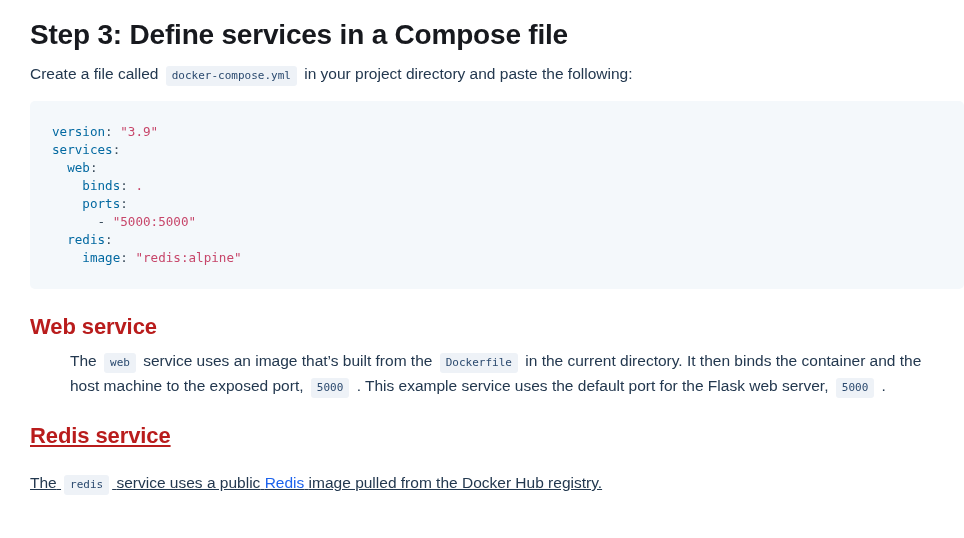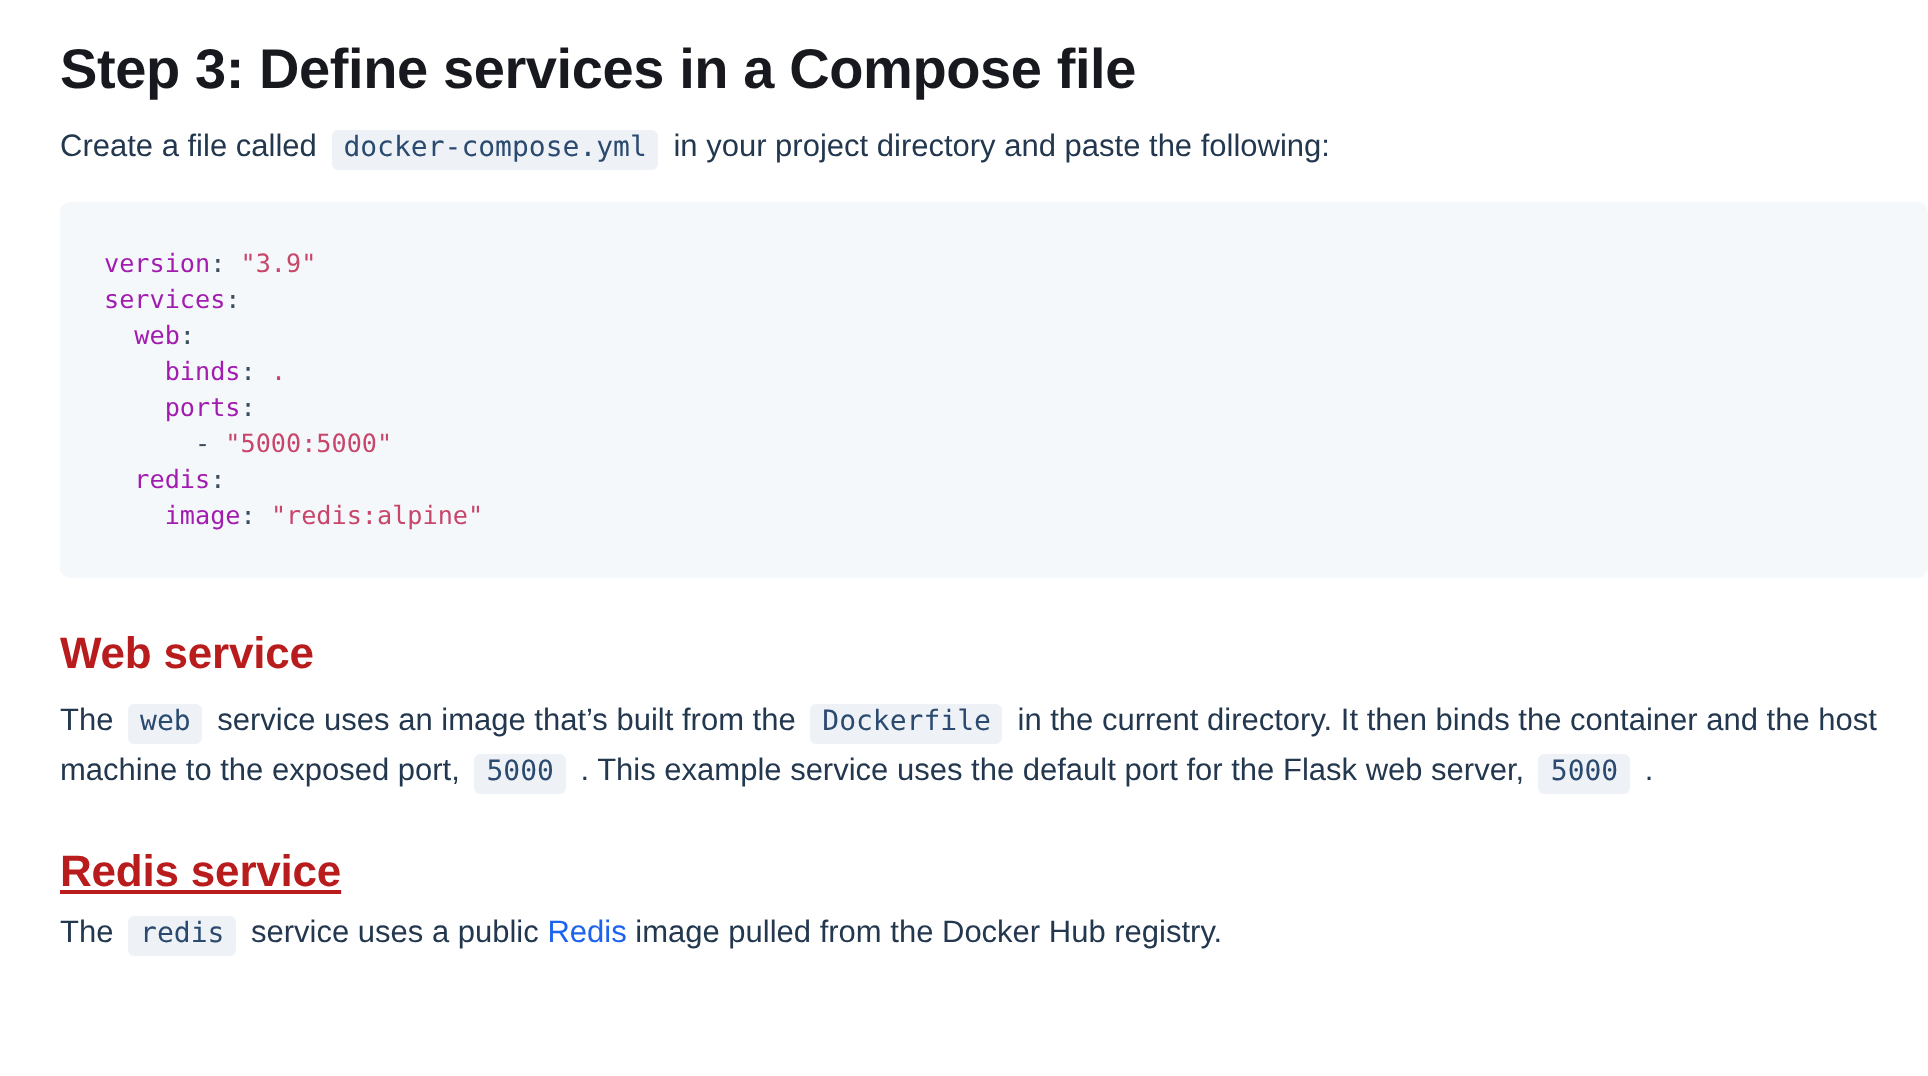--- a/index.html
+++ b/index.html
@@ -50,30 +50,30 @@
   
   .para {
     margin: 0;
     padding: 0 20px 0 30px;
     font-size: 15.5px;
     line-height: 25px;
     color: #23384f;
   }
   .para.intro      { margin-top: 9px; }
   .para.after-code { margin-top: 16px; }
-  .para.web-body   { margin-top: 7px; }
-  .para.redis-body { margin-top: 4px; }
+  .para.web-body   { margin-top: 7px; margin-left: 40px; }
+  .para.redis-body { margin-top: 20px; text-decoration: underline; }
 
   
   code.chip {
     display: inline-block;
     background: #eef2f7;
     color: #2b4a6f;
     font-family: "DejaVu Sans Mono", "Liberation Mono", monospace;
-    font-size: 14px;
+    font-size: 11px;
     line-height: 17px;
     padding: 1px 6px 2px 6px;
     border-radius: 3px;
     margin: 0 3px;
     vertical-align: baseline;
     white-space: nowrap;
   }
 
   
   a.link {
@@ -94,21 +94,21 @@
   }
   .codeblock pre {
     margin: 0;
     padding: 0 0 0 22px;
     font-family: "DejaVu Sans Mono", "Liberation Mono", monospace;
     font-size: 12.6px;
     line-height: 18px;
     white-space: pre;
     color: #3b4d5c;
   }
-  .yml-key  { color: #a21caf; }
+  .yml-key  { color: #0369a1; }
   .yml-str  { color: #c7466a; }
   .yml-punc { color: #3b4d5c; }
 </style>
 </head>
 <body>
 
 <div class="page">
 
   <h1 class="h1">Step 3: Define services in a Compose file</h1>
 

